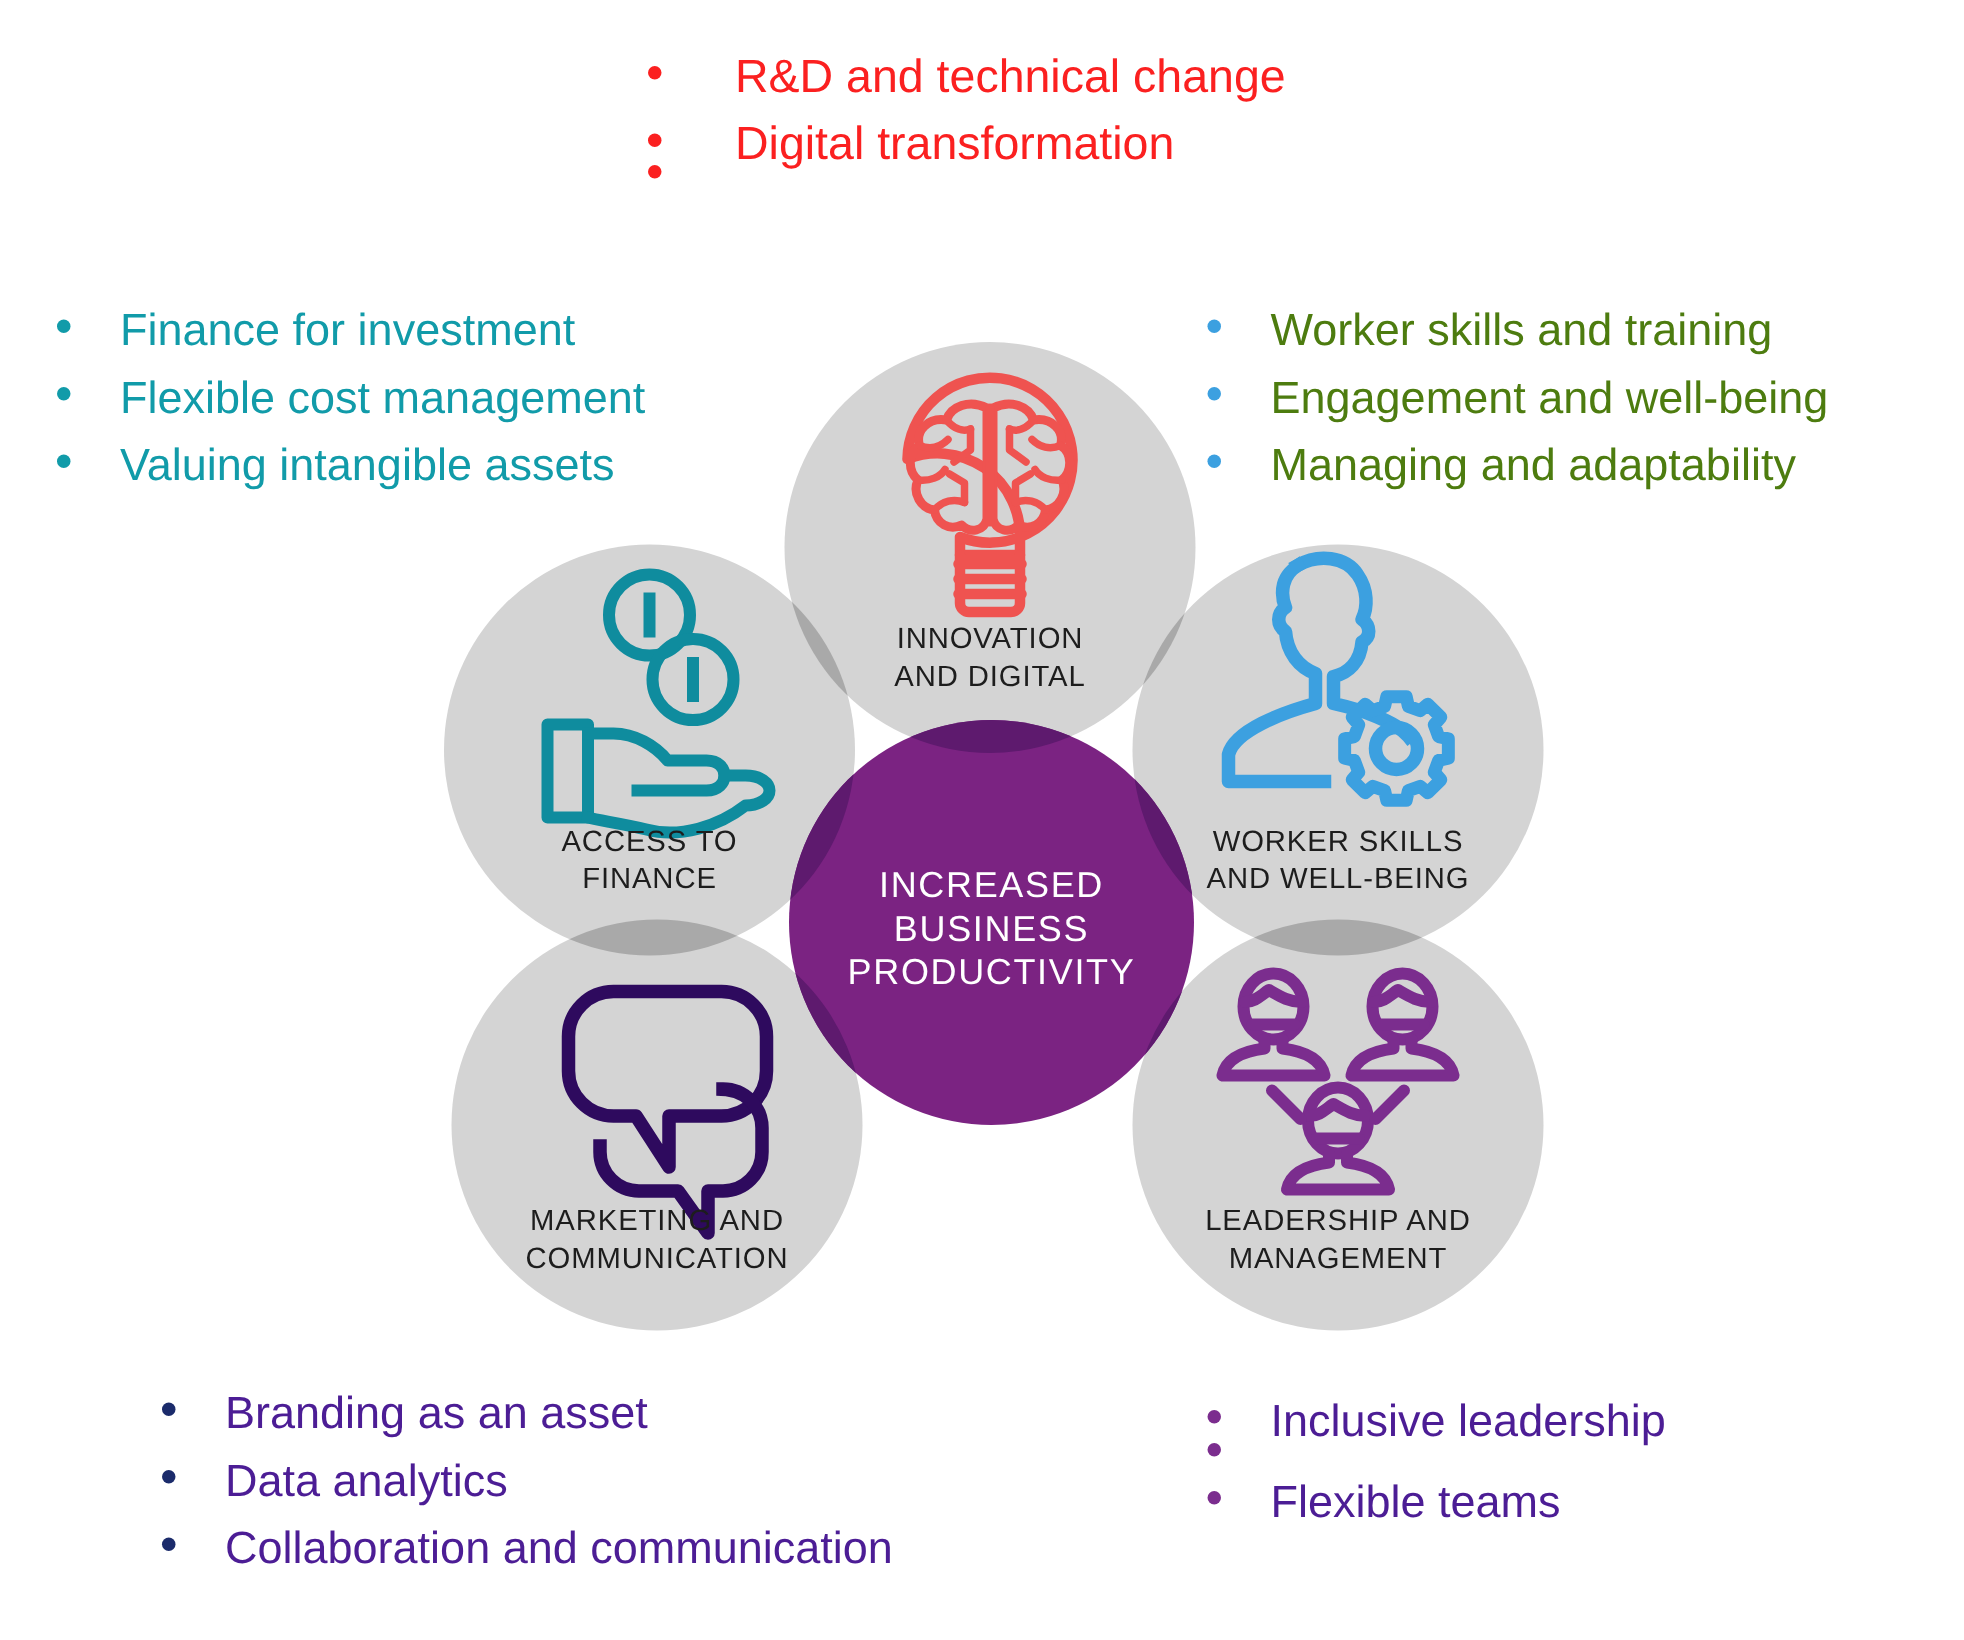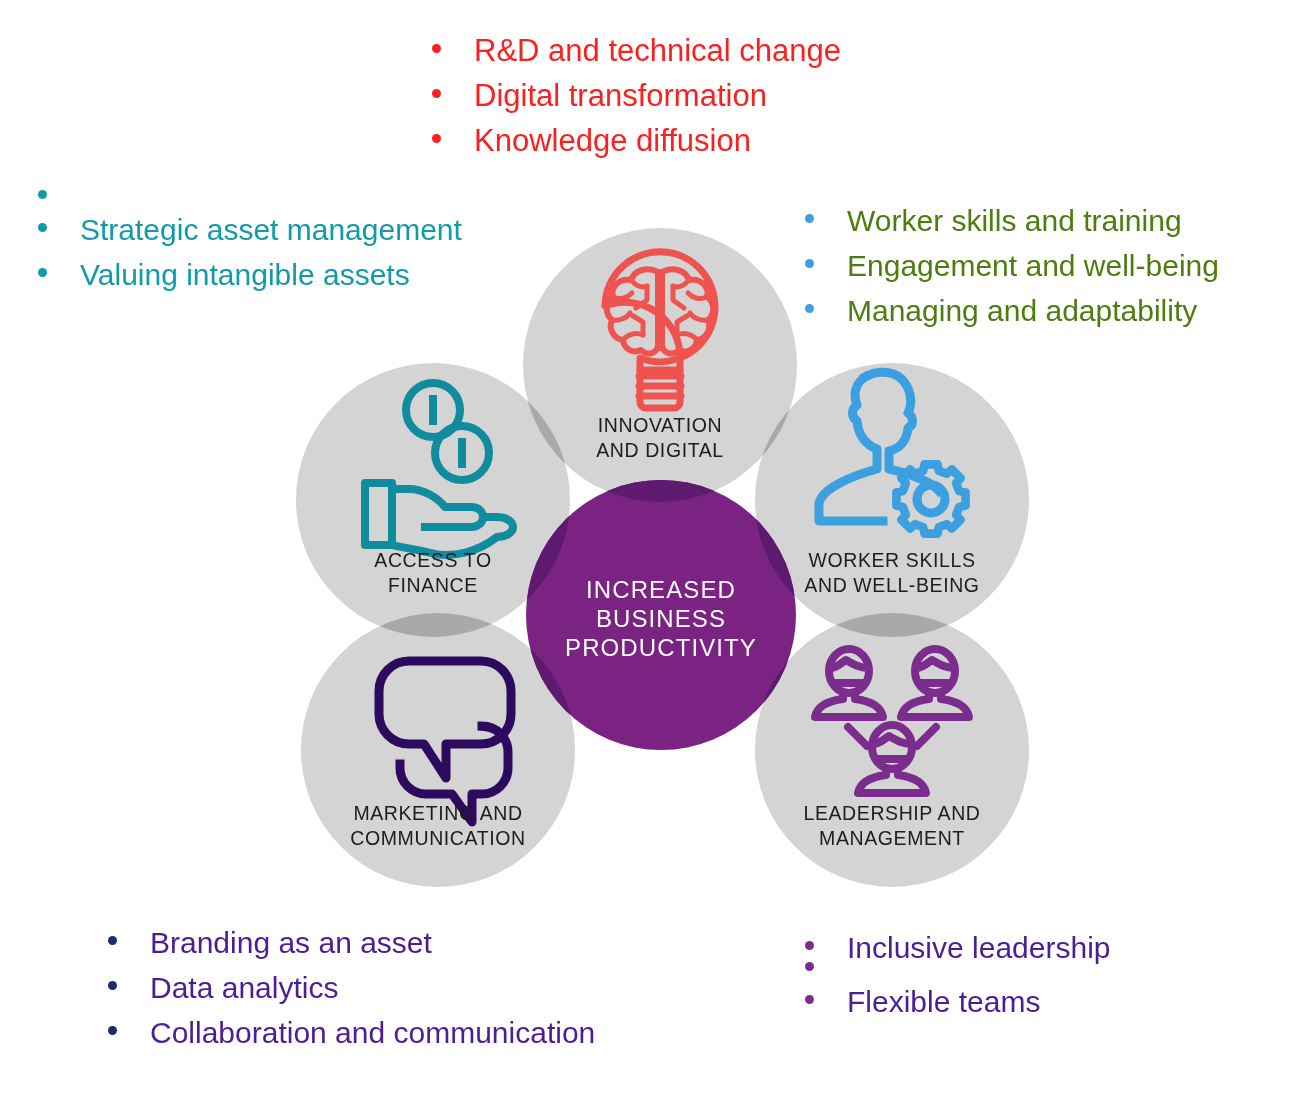--- a/index.html
+++ b/index.html
@@ -36,21 +36,21 @@
     width: 9px;
     height: 9px;
     border-radius: 50%;
     margin-right: 33px;
     flex: 0 0 auto;
     position: relative;
     top: -8px;
   }
 
   #bl-innovation { left: 432px; top: 28px; }
-  #bl-innovation li { color: #FB2020; font-size: 31px; line-height: 45px; }
+  #bl-innovation li { color: #FB2020; font-size: 31px; line-height: 45px; gap: 16px; }
   #bl-innovation .dot { background: #FB2020; }
 
   #bl-finance { left: 38px; top: 198px; }
   #bl-finance li { color: #119BA9; }
   #bl-finance .dot { background: #119BA9; }
 
   #bl-worker { left: 805px; top: 198px; }
   #bl-worker li { color: #4d7c0f; }
   #bl-worker .dot { background: #3CA0E0; }
 
@@ -97,31 +97,31 @@
   <li>
       <span class="dot"></span>
       <span>R&amp;D and technical change</span>
     </li>
   <li>
       <span class="dot"></span>
       <span>Digital transformation</span>
     </li>
   <li>
       <span class="dot"></span>
-      <span>Knowledge diffusion</span>
     </li>
 </ul>
 
 <ul class="bullets" id="bl-finance">
   <li>
       <span class="dot"></span>
-    </li>
-  <li>
-      <span class="dot"></span>
-      <span>Strategic asset management</span>
+      <span>Finance for investment</span>
+    </li>
+  <li>
+      <span class="dot"></span>
+      <span>Flexible cost management</span>
     </li>
   <li>
       <span class="dot"></span>
       <span>Valuing intangible assets</span>
     </li>
 </ul>
 
 <ul class="bullets" id="bl-worker">
   <li>
       <span class="dot"></span>

